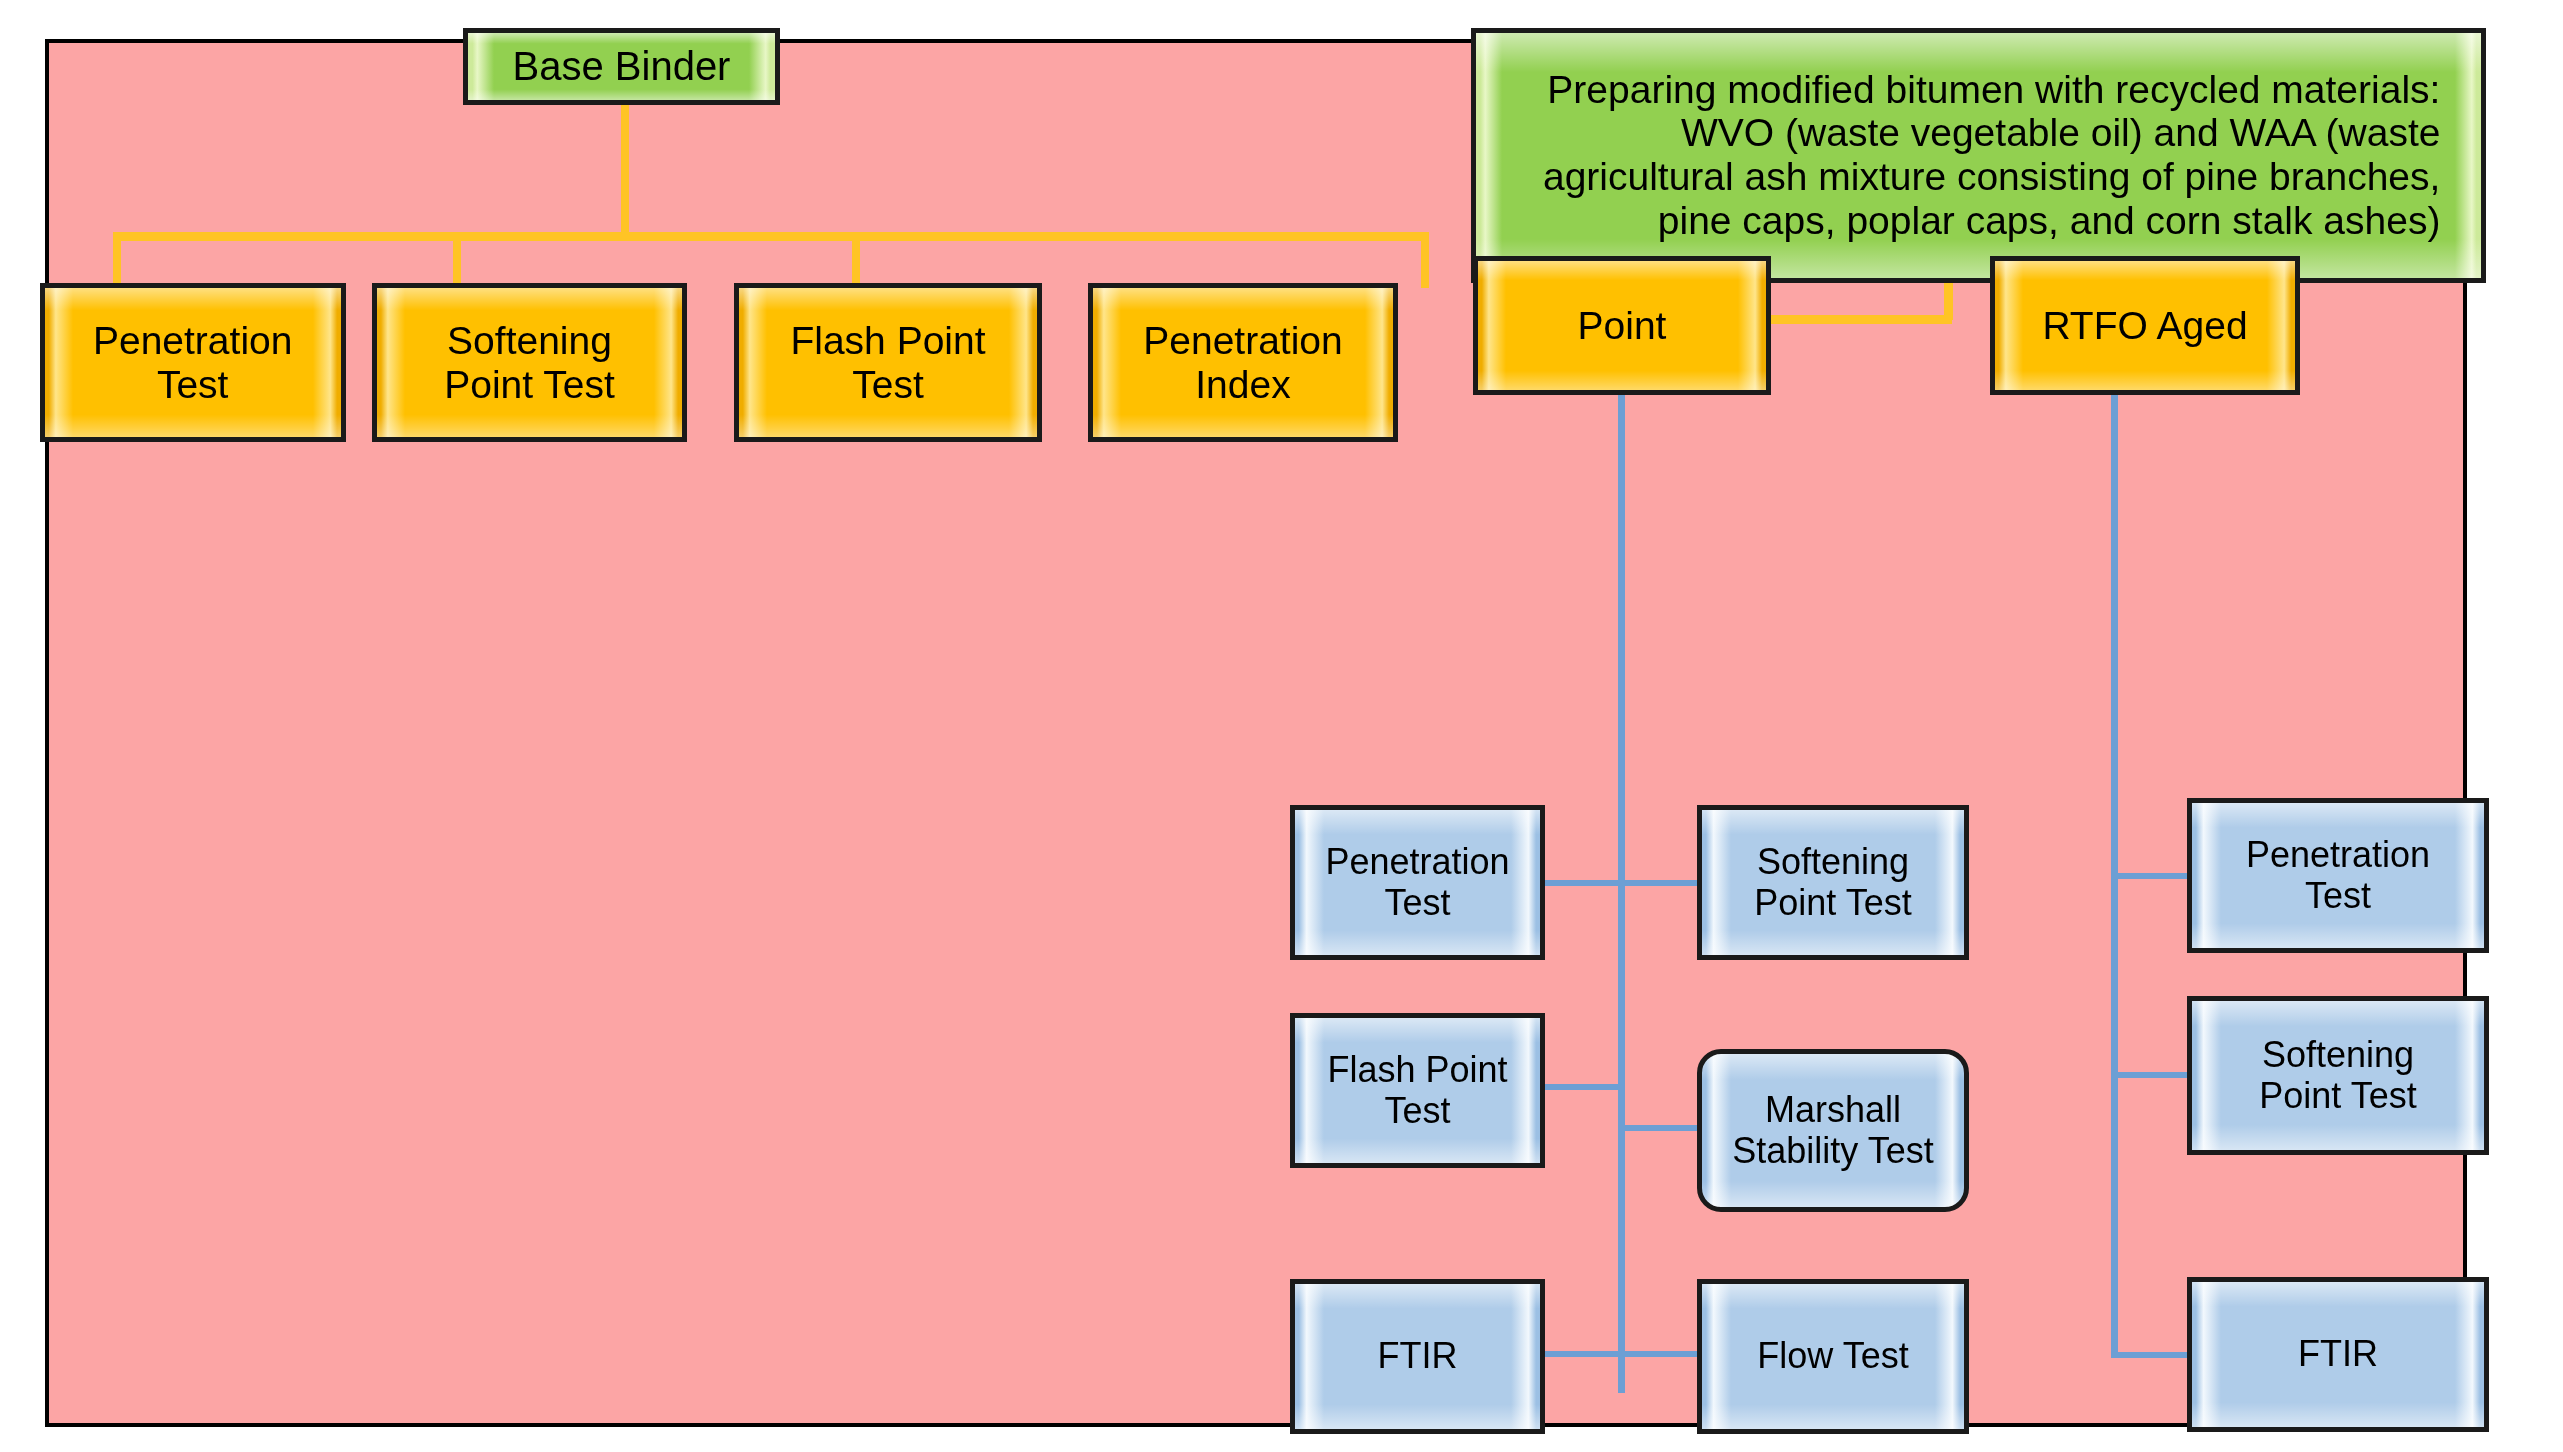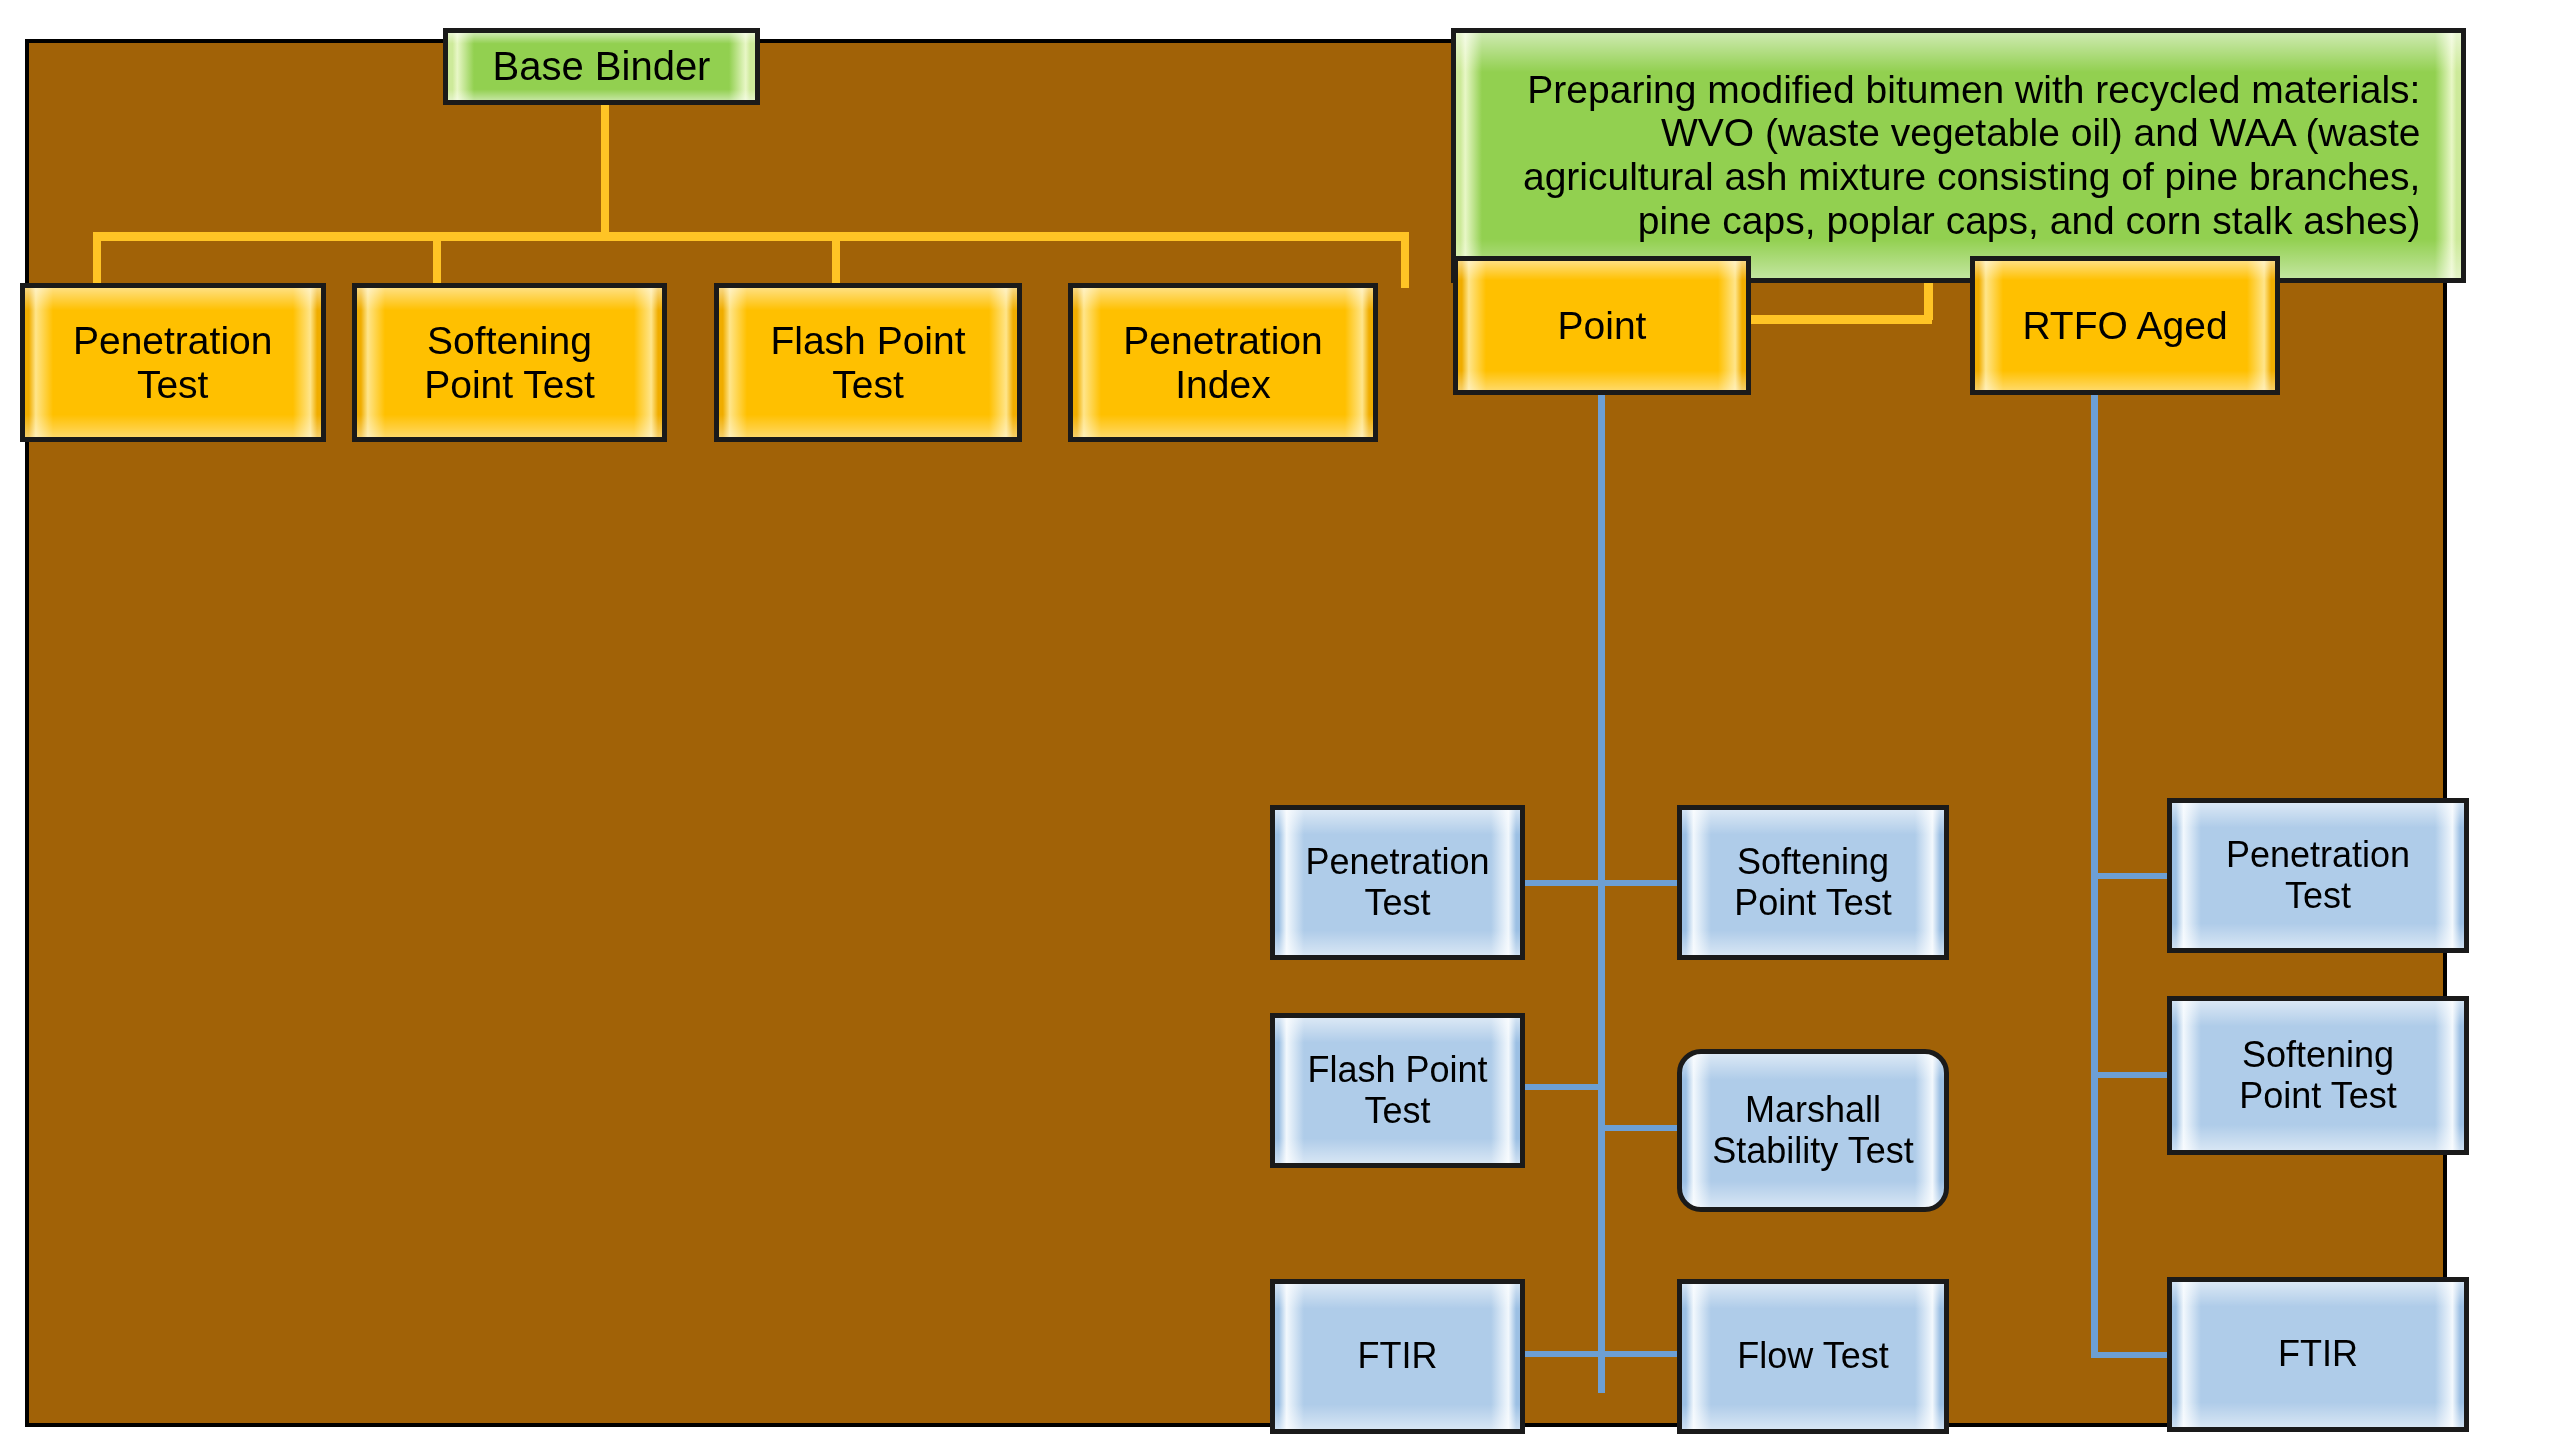--- a/index.html
+++ b/index.html
@@ -13,27 +13,27 @@
   #canvas {
     position: relative;
     width: 2563px;
     height: 1453px;
     background: #ffffff;
     overflow: hidden;
   }
   
   #frame {
     position: absolute;
-    left: 25px;
+    left: 45px;
     top: 39px;
     width: 2422px;
     height: 1388px;
     border: 4.6px solid #000000;
     box-sizing: border-box;
-    background: #a16207;
+    background: #fca5a5;
   }
   
   .node {
     position: absolute;
     border: 5.4px solid #1a1a1a;
     box-sizing: border-box;
     display: flex;
     align-items: center;
     justify-content: center;
     text-align: center;

